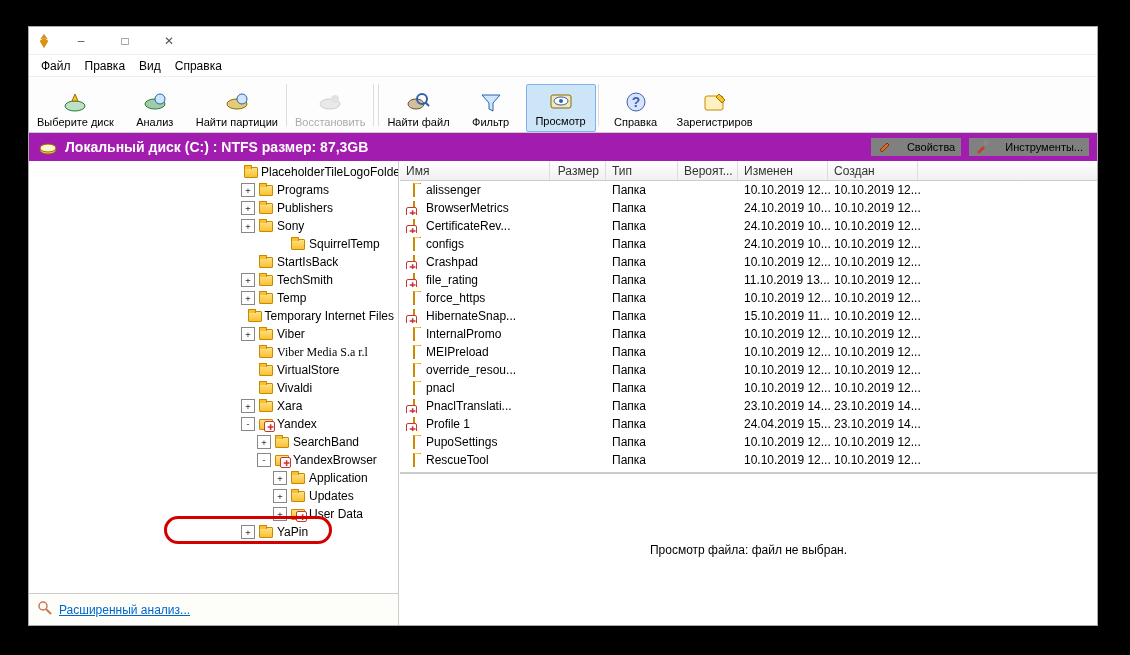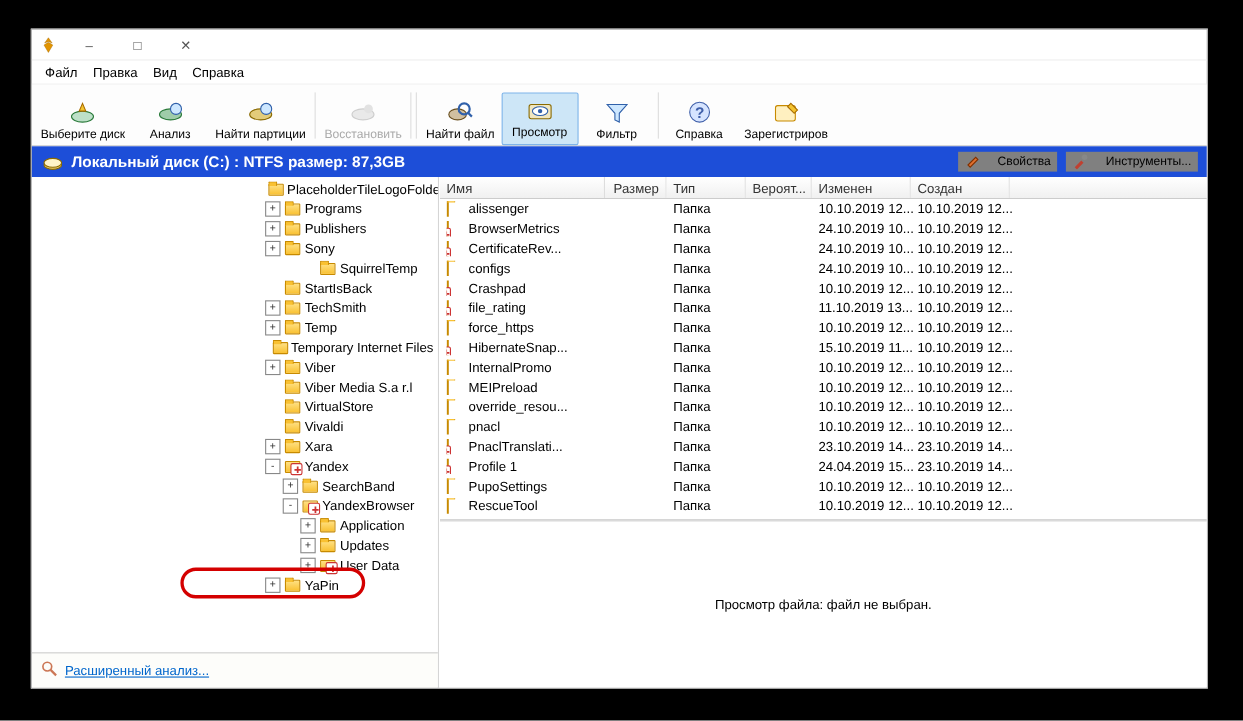--- a/index.html
+++ b/index.html
@@ -10,41 +10,41 @@
   .tb-title { flex:1; font-size:12px; color:#333; }
   .wbtn { width:44px; height:26px; display:inline-flex; align-items:center; justify-content:center; color:#555; }
   .menubar { height:22px; display:flex; align-items:center; gap:2px; padding:0 6px; border-bottom:1px solid #eee; }
   .menubar span { padding:2px 6px; cursor:default; }
   .toolbar { height:56px; display:flex; align-items:flex-end; border-bottom:1px solid #ccc; padding:0 2px; background:#fdfdfd; }
   .tool { display:flex; flex-direction:column; align-items:center; justify-content:flex-end; min-width:70px; padding:4px 6px 4px 6px; font-size:11px; cursor:default; gap:2px; }
   .tool-icon { width:28px; height:24px; display:flex; align-items:center; justify-content:center; }
   .tool-sep { width:1px; height:42px; background:#ddd; margin:6px 2px; }
   .tool.disabled { color:#aaa; }
   .tool.active { background:#cde6f7; border:1px solid #7eb4ea; border-radius:2px; }
-  .disk-bar { height:28px; background:#1d4ed8; color:#fff; font-weight:bold; display:flex; align-items:center; padding:0 8px; font-size:14px; }
+  .disk-bar { height:28px; background:#a21caf; color:#fff; font-weight:bold; display:flex; align-items:center; padding:0 8px; font-size:14px; }
   .disk-icon { width:22px; height:22px; margin-right:6px; display:inline-flex; align-items:center; justify-content:center; }
   .disk-bar .sp { flex:1; }
   .sbtn { background:#808080; color:#000; font-weight:normal; font-size:11px; padding:2px 6px; margin-left:8px; display:inline-flex; align-items:center; gap:16px; }
   .sbtn span.si { width:14px; height:14px; display:inline-block; }
   .content { flex:1; display:flex; min-height:0; }
   .tree-pane { width:370px; border-right:1px solid #ccc; display:flex; flex-direction:column; min-height:0; }
   .tree-scroll { flex:1; overflow-y:scroll; overflow-x:hidden; padding:2px 0; background:#fff; }
   .tree-row { display:flex; align-items:center; height:18px; white-space:nowrap; padding-right:4px; }
   .expander { width:14px; height:14px; border:1px solid #888; display:inline-flex; align-items:center; justify-content:center; font-size:9px; line-height:1; color:#333; margin-right:3px; cursor:default; background:#fff; font-family:monospace; }
   .expander.blank { border:none; background:none; }
   .ticon { width:16px; height:14px; margin-right:3px; display:inline-flex; align-items:center; justify-content:center; }
   .tlabel { font-size:12px; color:#000; }
   .tree-bottom { border-top:1px solid #ccc; padding:6px 8px; background:#fdfdfa; display:flex; align-items:center; gap:6px; }
   .tree-bottom a { color:#0066cc; text-decoration:underline; font-size:12px; }
   .right-pane { flex:1; display:flex; flex-direction:column; min-height:0; border-left:1px solid #fff; }
   .list-header { height:20px; display:flex; border-bottom:1px solid #ccc; background:#fff; }
   .list-header .col { border-right:1px solid #ddd; padding:2px 6px; font-size:12px; color:#333; display:flex; align-items:center; background:linear-gradient(#fff,#f0f0f0); cursor:default; }
   .list-body { height:292px; overflow-y:scroll; background:#fff; border-bottom:1px solid #ccc; }
   .frow { display:flex; align-items:center; height:18px; font-size:12px; padding-left:6px; }
-  .fname { display:flex; align-items:center; overflow:hidden; text-overflow:ellipsis; white-space:nowrap; }
+  .fname { display:flex; align-items:center; overflow:hidden; text-overflow:ellipsis; white-space:nowrap;text-align:center; }
   .ficon { width:16px; height:14px; margin-right:4px; flex-shrink:0; }
   .preview { flex:1; display:flex; align-items:center; justify-content:center; color:#000; font-size:12px; background:#fff; border-top:1px solid #ccc; }
   .highlight { border:3px solid #d40000; border-radius:14px; position:absolute; left:164px; top:516px; width:168px; height:28px; pointer-events:none; z-index:20; }
   
   .fld { width:14px; height:11px; background:linear-gradient(#ffe082,#f9c132); border:1px solid #c78a00; border-radius:1px; position:relative; }
   .fld::before { content:''; position:absolute; left:-1px; top:-3px; width:6px; height:3px; background:#f9c132; border:1px solid #c78a00; border-bottom:none; border-radius:1px 1px 0 0; }
   .fld-del { width:14px; height:11px; background:linear-gradient(#ffe082,#f9c132); border:1px solid #c78a00; border-radius:1px; position:relative; }
   .fld-del::after { content:''; position:absolute; right:-3px; bottom:-3px; width:9px; height:9px; background:#fff; border:1px solid #c33; border-radius:2px; }
   .fld-del::before { content:'✚'; position:absolute; right:-2px; bottom:-3px; font-size:8px; color:#c33; z-index:1; line-height:9px; }
 </style>
@@ -120,37 +120,37 @@
     <div class="tool">
       <div class="tool-icon">
           <svg width="26" height="22">
             <ellipse cx="11" cy="13" rx="8" ry="5" fill="#d0bfa0" stroke="#6a5020"></ellipse>
             <circle cx="17" cy="8" r="5" fill="none" stroke="#3060aa" stroke-width="2"></circle>
             <line x1="20" y1="11" x2="24" y2="15" stroke="#3060aa" stroke-width="2"></line>
           </svg>
         </div>
       <span>Найти файл</span>
     </div>
+    <div class="tool">
+      <div class="tool-icon">
+          <svg width="26" height="22">
+            <path d="M4 4 L22 4 L15 12 L15 20 L11 18 L11 12 Z" fill="#cde7ff" stroke="#3060aa"></path>
+          </svg>
+        </div>
+      <span>Фильтр</span>
+    </div>
     <div class="tool active">
       <div class="tool-icon">
           <svg width="26" height="22">
             <rect x="3" y="5" width="20" height="13" rx="2" fill="#f0e6c0" stroke="#8a6a00"></rect>
             <ellipse cx="13" cy="11" rx="7" ry="4" fill="#fff" stroke="#3060aa"></ellipse>
             <circle cx="13" cy="11" r="2" fill="#3060aa"></circle>
           </svg>
         </div>
       <span>Просмотр</span>
-    </div>
-    <div class="tool">
-      <div class="tool-icon">
-          <svg width="26" height="22">
-            <path d="M4 4 L22 4 L15 12 L15 20 L11 18 L11 12 Z" fill="#cde7ff" stroke="#3060aa"></path>
-          </svg>
-        </div>
-      <span>Фильтр</span>
     </div>
     <div class="tool-sep"></div>
     <div class="tool">
       <div class="tool-icon">
           <svg width="26" height="22">
             <circle cx="13" cy="11" r="9" fill="#d6e4ff" stroke="#4060aa"></circle>
             <text x="13" y="16" font-size="14" text-anchor="middle" fill="#4060aa" font-weight="bold">?</text>
           </svg>
         </div>
       <span>Справка</span>
@@ -257,21 +257,21 @@
             </span>
             <span class="tlabel">Temporary Internet Files</span>
           </div>
           <div class="tree-row" style="padding-left: 212px;">
             <span class="expander">+</span>
             <span class="ticon">
               <span class="fld"></span>
             </span>
             <span class="tlabel">Viber</span>
           </div>
-          <div class="tree-row" style="padding-left: 212px;">
+          <div class="tree-row" style="padding-left: 212px; font-family: Liberation Serif, serif;">
             <span class="expander blank"></span>
             <span class="ticon">
               <span class="fld"></span>
             </span>
             <span class="tlabel">Viber Media S.a r.l</span>
           </div>
           <div class="tree-row" style="padding-left: 212px;">
             <span class="expander blank"></span>
             <span class="ticon">
               <span class="fld"></span>

